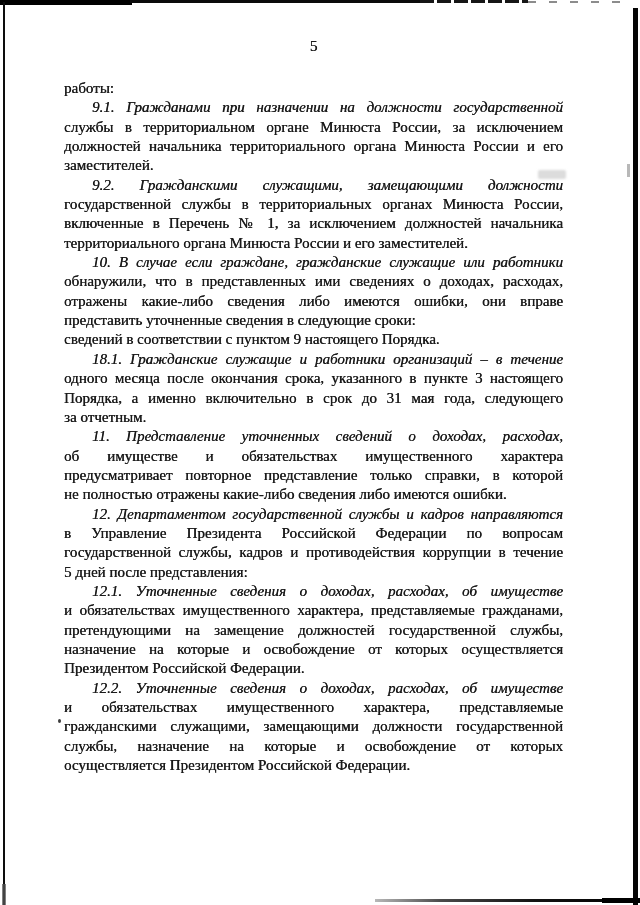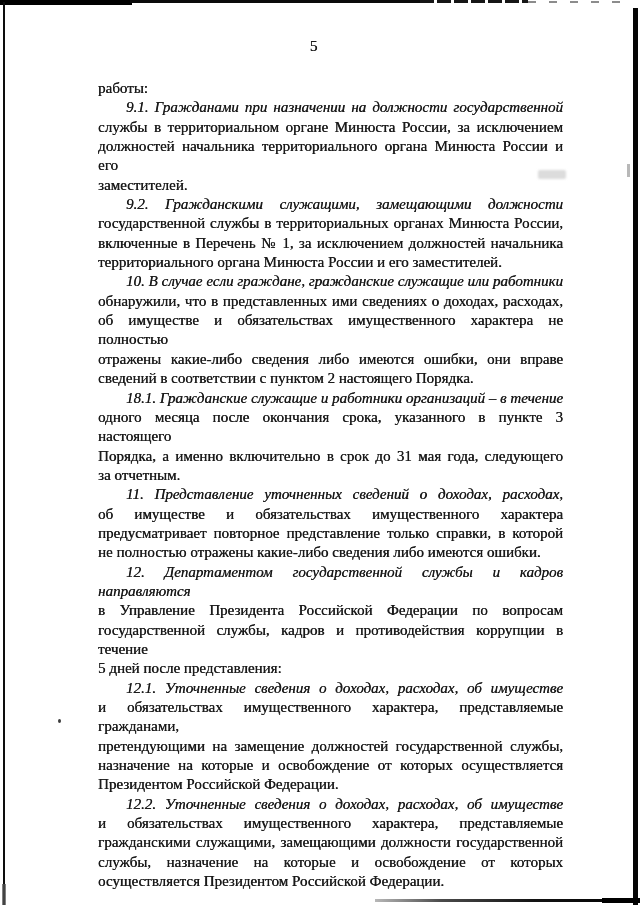--- a/index.html
+++ b/index.html
@@ -44,21 +44,21 @@
     position:absolute;left:64px;top:37px;width:499px;
     text-align:center;
     font-size:15.5px;line-height:18px;
     text-shadow:0.3px 0 0 currentColor;
   }
   .text-block{
     position:absolute;left:64px;top:79px;width:499px;
     font-size:15px;line-height:19.35px;
     text-shadow:0.3px 0 0 currentColor;
   }
-  .line{white-space:normal;margin-left:34px;}
+  .line{white-space:normal;}
   .line.j{text-align:justify;text-align-last:justify;}
   .line.ind{text-indent:28px;font-style:italic;}
 </style>
 </head>
 <body>
 
 <div class="page">
 
   <div class="art top-strip-a"></div>
   <div class="art top-strip-b"></div>
@@ -80,23 +80,23 @@
       <div class="line j ind">9.1. Гражданами при назначении на должности государственной</div>
       <div class="line j">службы в территориальном органе Минюста России, за исключением</div>
       <div class="line j">должностей начальника территориального органа Минюста России и его</div>
       <div class="line">заместителей.</div>
       <div class="line j ind">9.2. Гражданскими служащими, замещающими должности</div>
       <div class="line j">государственной службы в территориальных органах Минюста России,</div>
       <div class="line j">включенные в Перечень № 1, за исключением должностей начальника</div>
       <div class="line">территориального органа Минюста России и его заместителей.</div>
       <div class="line j ind">10. В случае если граждане, гражданские служащие или работники</div>
       <div class="line j">обнаружили, что в представленных ими сведениях о доходах, расходах,</div>
-      <div class="line j">об имуществе и обязательствах имущественного характера не полностью</div>
       <div class="line j">отражены какие-либо сведения либо имеются ошибки, они вправе</div>
-      <div class="line">сведений в соответствии с пунктом 2 настоящего Порядка.</div>
+      <div class="line">представить уточненные сведения в следующие сроки:</div>
+      <div class="line">сведений в соответствии с пунктом 9 настоящего Порядка.</div>
       <div class="line j ind">18.1. Гражданские служащие и работники организаций – в течение</div>
       <div class="line j">одного месяца после окончания срока, указанного в пункте 3 настоящего</div>
       <div class="line j">Порядка, а именно включительно в срок до 31 мая года, следующего</div>
       <div class="line">за отчетным.</div>
       <div class="line j ind">11. Представление уточненных сведений о доходах, расходах,</div>
       <div class="line j">об имуществе и обязательствах имущественного характера</div>
       <div class="line j">предусматривает повторное представление только справки, в которой</div>
       <div class="line">не полностью отражены какие-либо сведения либо имеются ошибки.</div>
       <div class="line j ind">12. Департаментом государственной службы и кадров направляются</div>
       <div class="line j">в Управление Президента Российской Федерации по вопросам</div>

